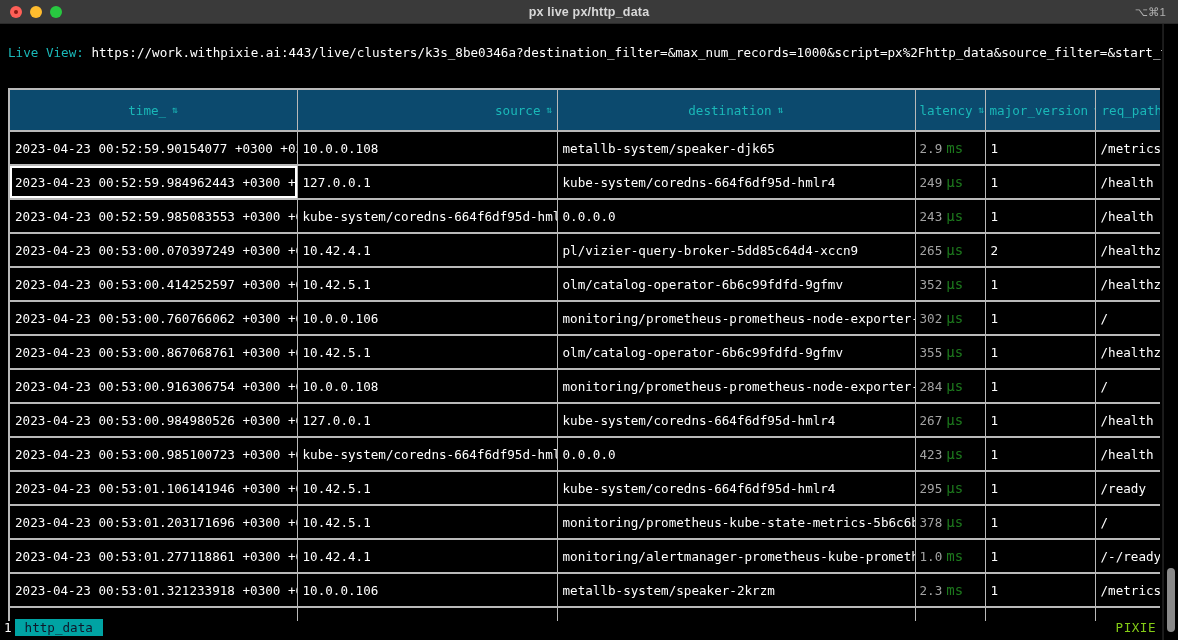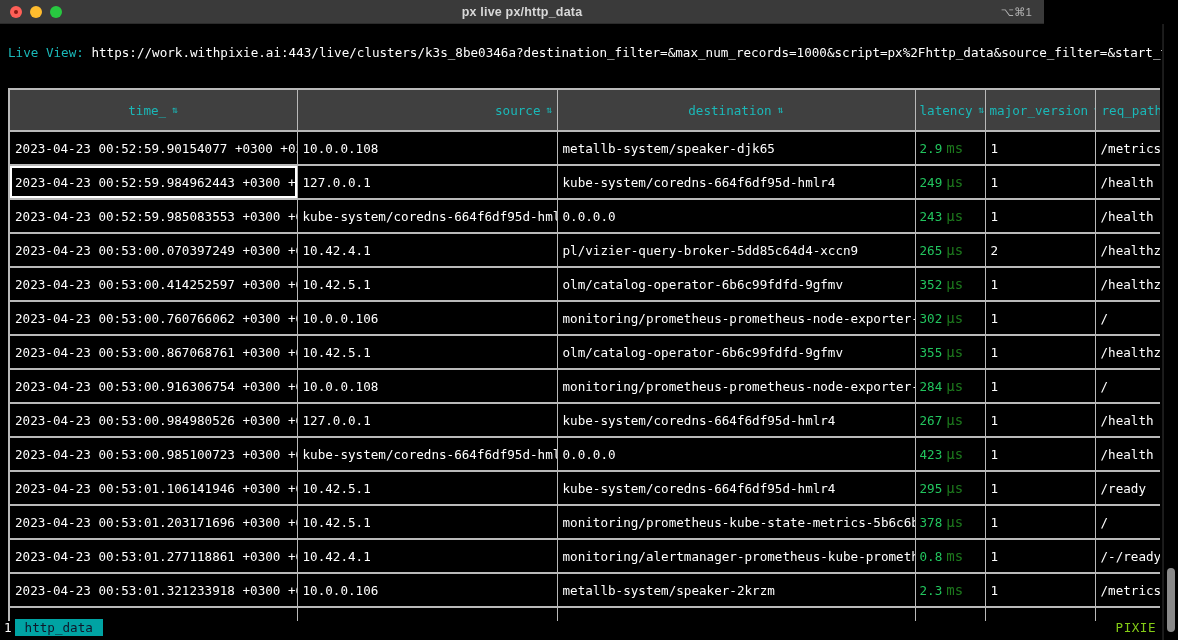--- a/index.html
+++ b/index.html
@@ -17,21 +17,21 @@
     width: 1178px;
     height: 640px;
     background: #000000;
     overflow: hidden;
   }
 
   
   .titlebar {
     position: absolute;
     top: 0; left: 0;
-    width: 1044px;
+    width: 1178px;
     height: 24px;
     background: #3a3a3a;
     display: flex;
     align-items: center;
     border-bottom: 1px solid #2b2b2b;
   }
   .lights {
     display: flex;
     align-items: center;
     gap: 8px;
@@ -118,21 +118,21 @@
   .tbl col.c-lat  { width:  70px; }
   .tbl col.c-mv   { width: 110px; }
   .tbl col.c-path { width:  66px; }
 
   .tbl th {
     height: 42px;
     color: #1ab8b8;
     font-weight: normal;
     font-size: 12.6px;
     text-align: center;
-    background: #404040;
+    background: #0c4a6e;
     border-top: 2px solid #b9b9b9;
     border-bottom: 2px solid #b9b9b9;
     border-left: 1px solid #b9b9b9;
     border-right: 1px solid #b9b9b9;
     padding: 8px 4px;
     white-space: nowrap;
     overflow: hidden;
   }
   .tbl th:first-child { border-left: 2px solid #b9b9b9; }
   .tbl th:last-child  { border-right: none; text-align: left; padding-left: 6px; }
@@ -156,21 +156,21 @@
     padding: 0 5px;
     white-space: nowrap;
     overflow: hidden;
     text-overflow: clip;
     vertical-align: middle;
   }
   .tbl td:first-child { border-left: 2px solid #b9b9b9; }
   .tbl td:last-child  { border-right: none; }
 
   .tbl td.cell-lat { padding-left: 4px; }
-  .lat-val  { color: #22c55e; }
+  .lat-val  { color: #a3a3a3; }
   .lat-unit { color: #1d7a1d; margin-left: 4px; font-size: 14px; }
 
   
   tr.selected td.cell-time {
     position: relative;
     box-shadow: inset 0 0 0 2px #ffffff;
   }
   tr.selected td.cell-time::before {
     content: "";
     position: absolute;
@@ -390,21 +390,21 @@
               <td class="cell-src">10.42.5.1</td>
               <td class="cell-dst">monitoring/prometheus-kube-state-metrics-5b6c6b4b…</td>
               <td class="cell-lat"><span class="lat-val">378</span><span class="lat-unit">µs</span></td>
               <td class="cell-mv">1</td>
               <td class="cell-path">/</td>
             </tr>
             <tr>
               <td class="cell-time">2023-04-23 00:53:01.277118861 +0300 +03</td>
               <td class="cell-src">10.42.4.1</td>
               <td class="cell-dst">monitoring/alertmanager-prometheus-kube-prometheu…</td>
-              <td class="cell-lat"><span class="lat-val">0.8</span><span class="lat-unit">ms</span></td>
+              <td class="cell-lat"><span class="lat-val">1.0</span><span class="lat-unit">ms</span></td>
               <td class="cell-mv">1</td>
               <td class="cell-path">/-/ready</td>
             </tr>
             <tr>
               <td class="cell-time">2023-04-23 00:53:01.321233918 +0300 +03</td>
               <td class="cell-src">10.0.0.106</td>
               <td class="cell-dst">metallb-system/speaker-2krzm</td>
               <td class="cell-lat"><span class="lat-val">2.3</span><span class="lat-unit">ms</span></td>
               <td class="cell-mv">1</td>
               <td class="cell-path">/metrics</td>

